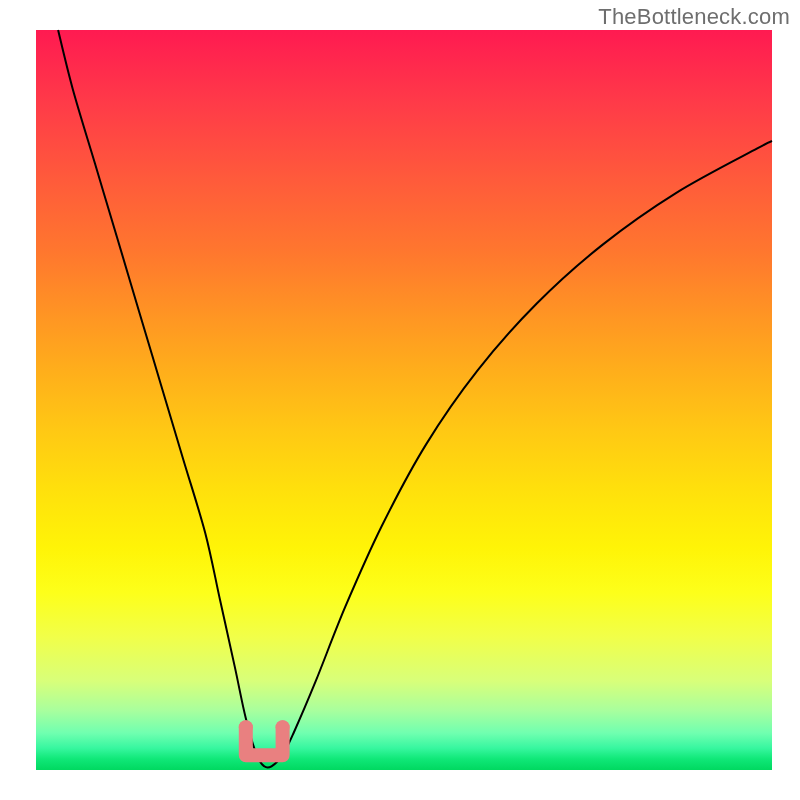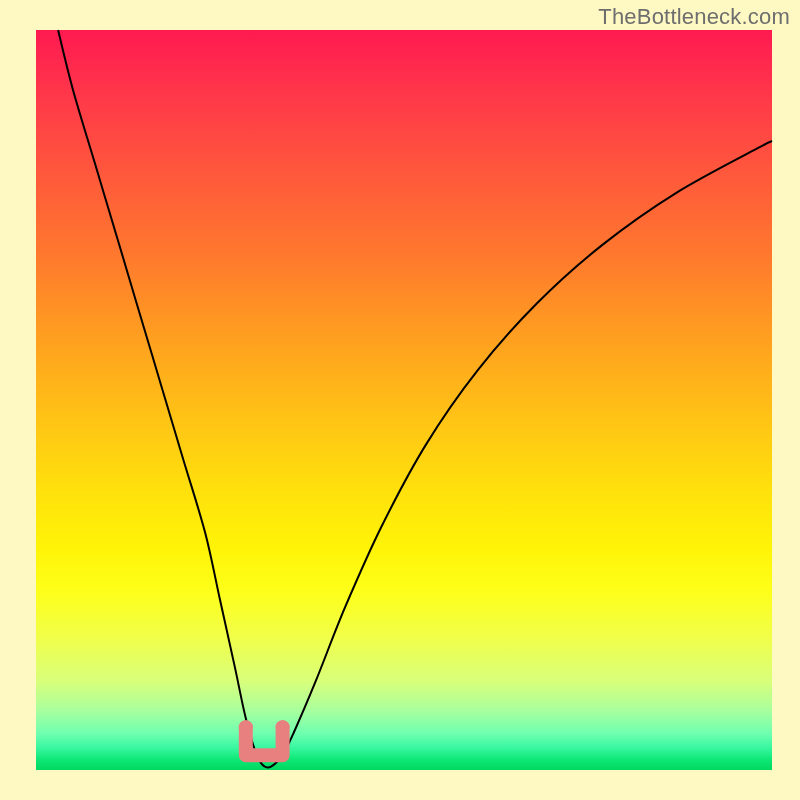--- a/index.html
+++ b/index.html
@@ -10,21 +10,21 @@
     background: #000;
     overflow: hidden;
     font-family: Arial, Helvetica, sans-serif;
   }
   .frame {
     position: absolute;
     left: 0;
     top: 0;
     width: 800px;
     height: 800px;
-    background: #fef9c3;
+    background: #ffffff;
   }
   .plot {
     position: absolute;
     left: 36px;
     top: 30px;
     width: 736px;
     height: 740px;
     background: linear-gradient(to bottom,
       #ff1a51 0%,
       #ff3b48 10%,

